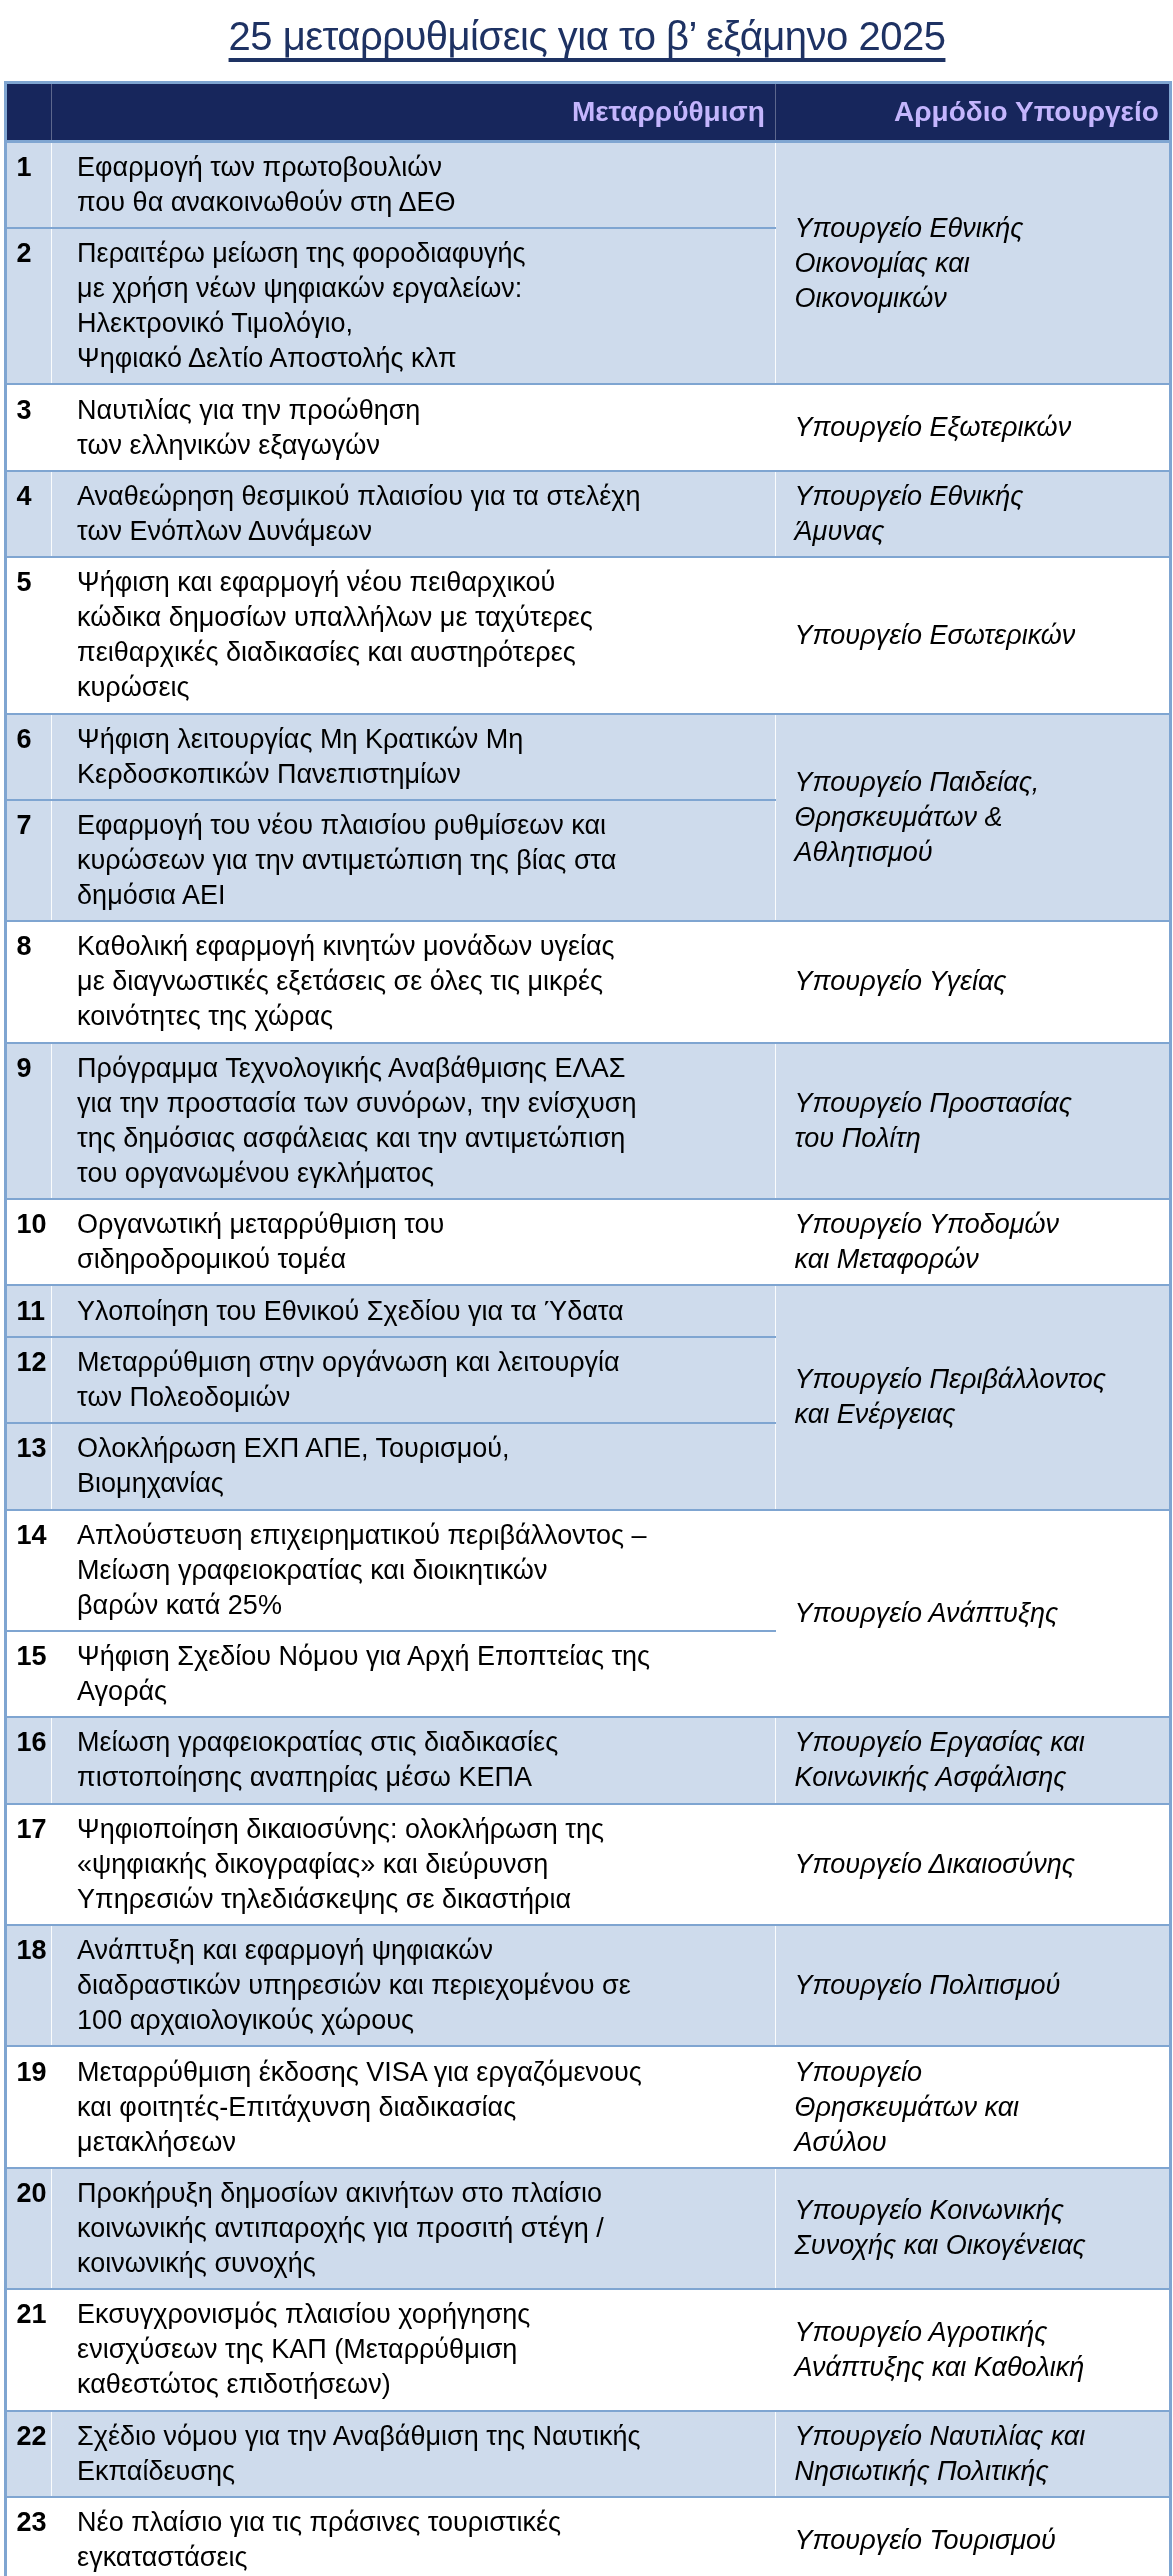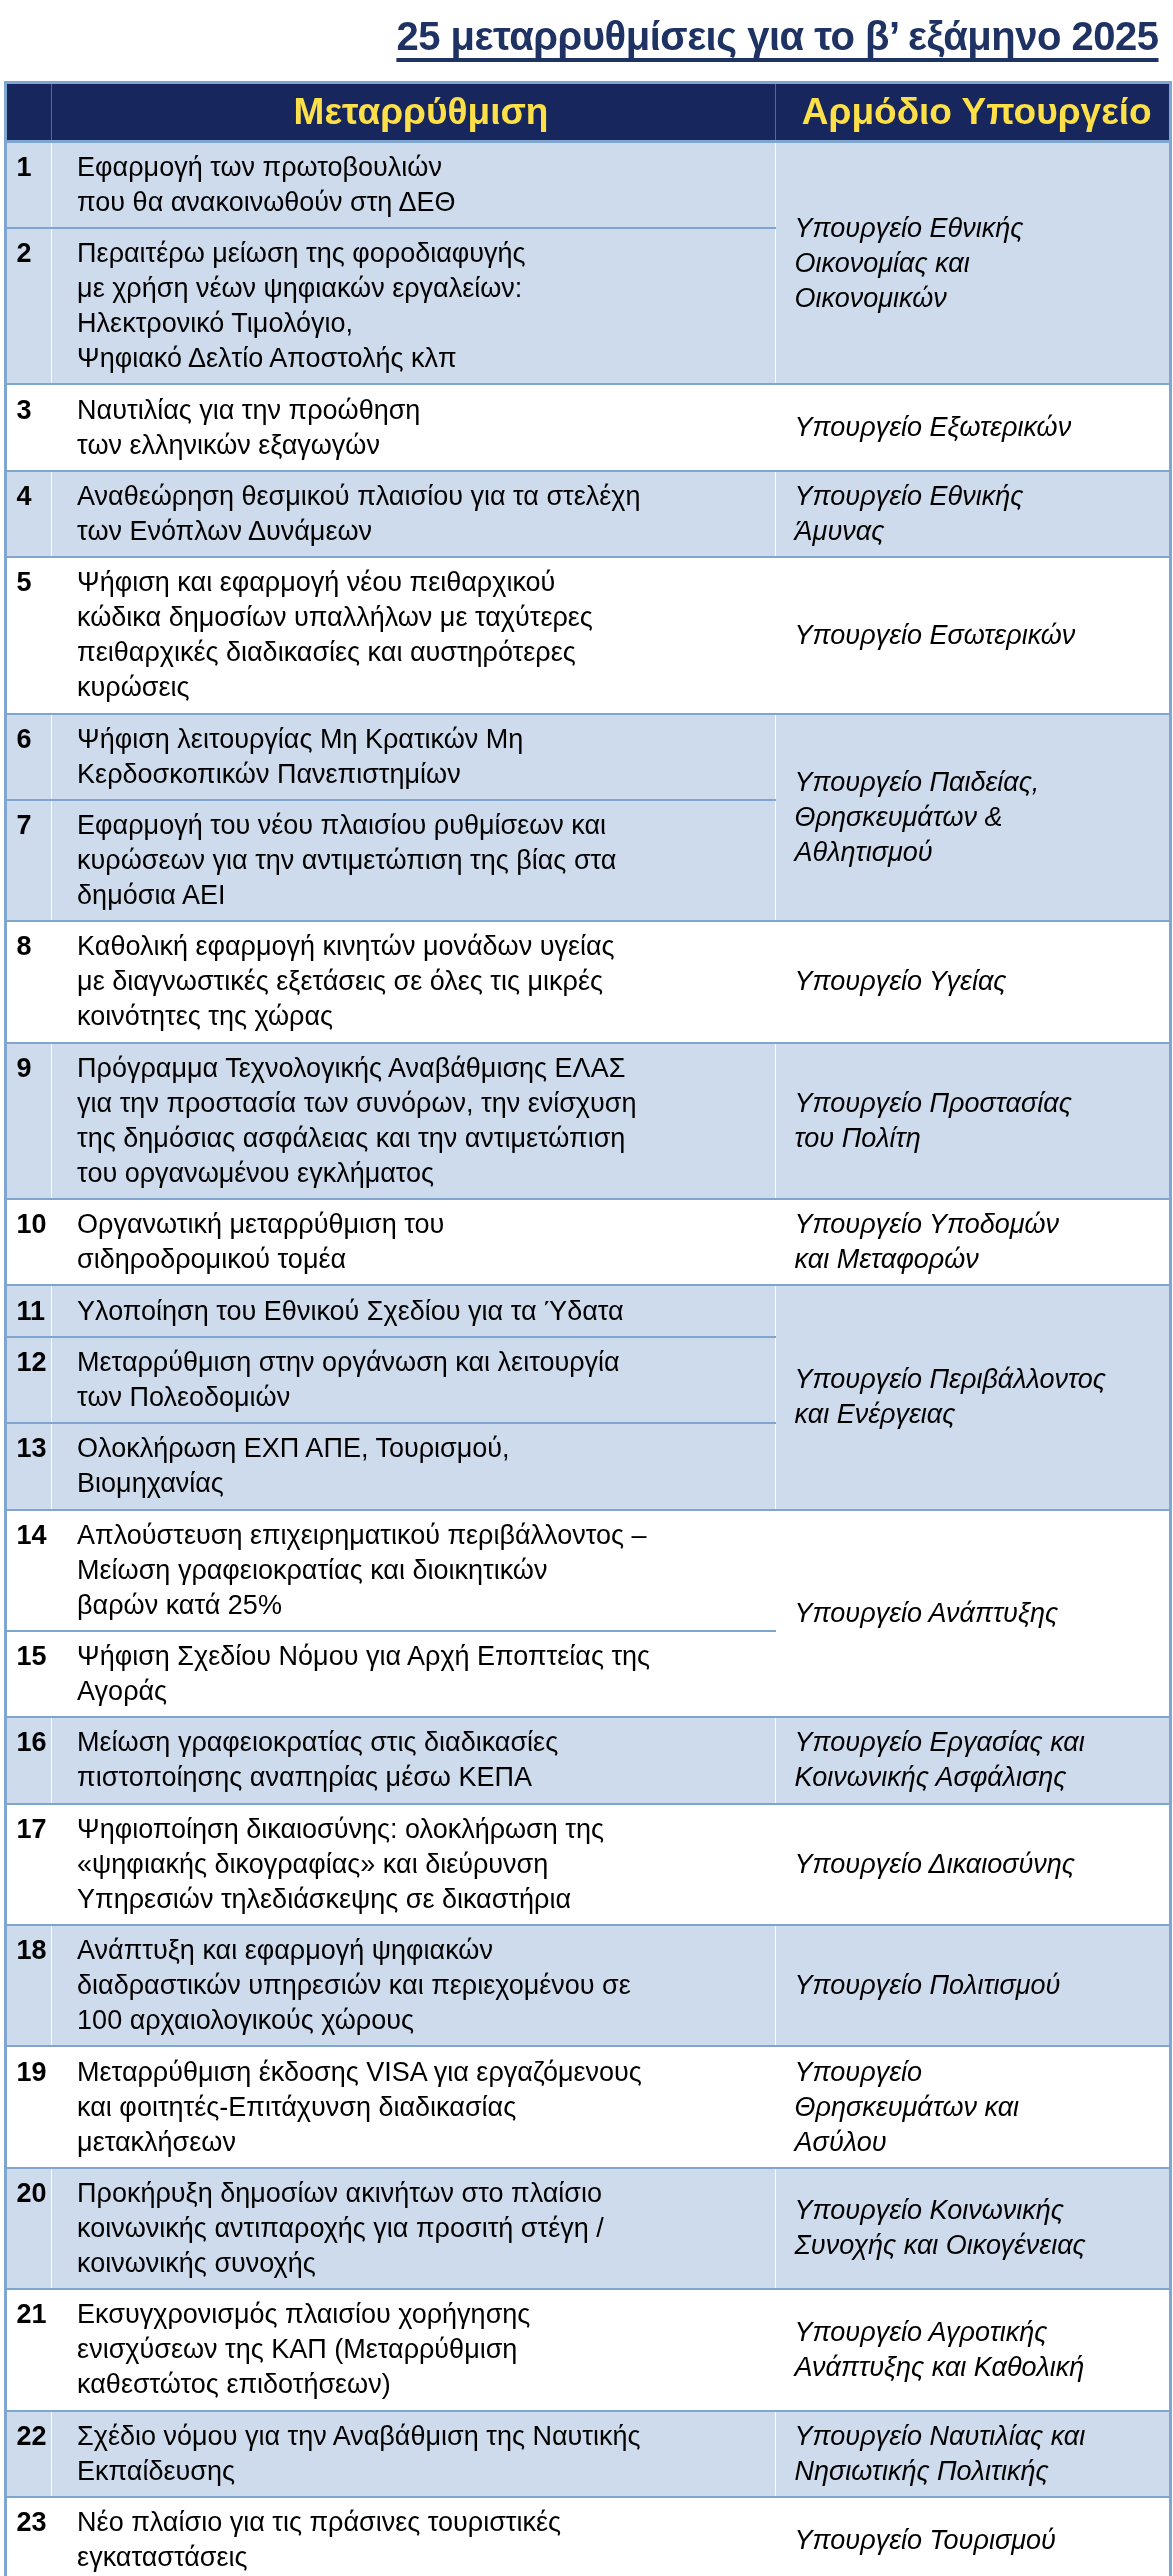--- a/index.html
+++ b/index.html
@@ -6,47 +6,47 @@
   body { background: #ffffff; }
   .page {
     width: 1174px;
     min-height: 2790px;
     background: #ffffff;
     font-family: "Liberation Sans", "DejaVu Sans", sans-serif;
     box-sizing: border-box;
     padding-top: 9.3px;
   }
   .title {
-    text-align: right;
+    text-align: center;
     color: #1E3263;
     font-size: 40px;
-    font-weight: bold;
+    font-weight: normal;
     text-decoration: underline;
     text-decoration-thickness: 3.6px;
     text-underline-offset: 8.2px;
     margin: 5.2px 15.5px 21.6px 15.5px;
     letter-spacing: -0.5px;
   }
   table.reforms {
     border-collapse: collapse;
     table-layout: fixed;
     width: 1165px;
     margin: 0 4.1px;
     border: 3.6px solid #7FA5D1;
   }
   col.c-num { width: 46px; }
   col.c-reform { width: 724px; }
   col.c-ministry { width: 395px; }
 
   thead th {
     background: #17265C;
-    color: #fde047;
-    font-size: 37px;
+    color: #c4b5fd;
+    font-size: 28px;
     font-weight: bold;
-    text-align: center;
+    text-align: right;
     padding: 11.3px 10.3px 11.3px 25px;
     border-bottom: 3.1px solid #7FA5D1;
     line-height: 33px;
   }
   thead th.h-num { padding: 11.3px 2.1px; border-right: 1.5px solid rgba(255,255,255,0.30); }
   thead th.h-reform { border-right: 1.5px solid rgba(255,255,255,0.30); }
   thead th.h-ministry { padding-left: 18.5px; }
 
   tbody td {
     font-size: 27px;

